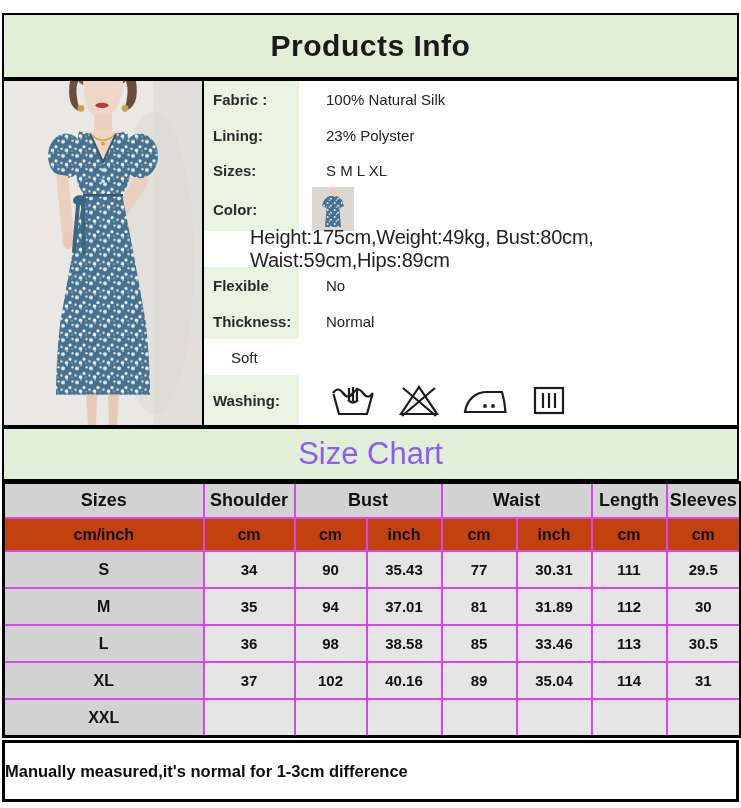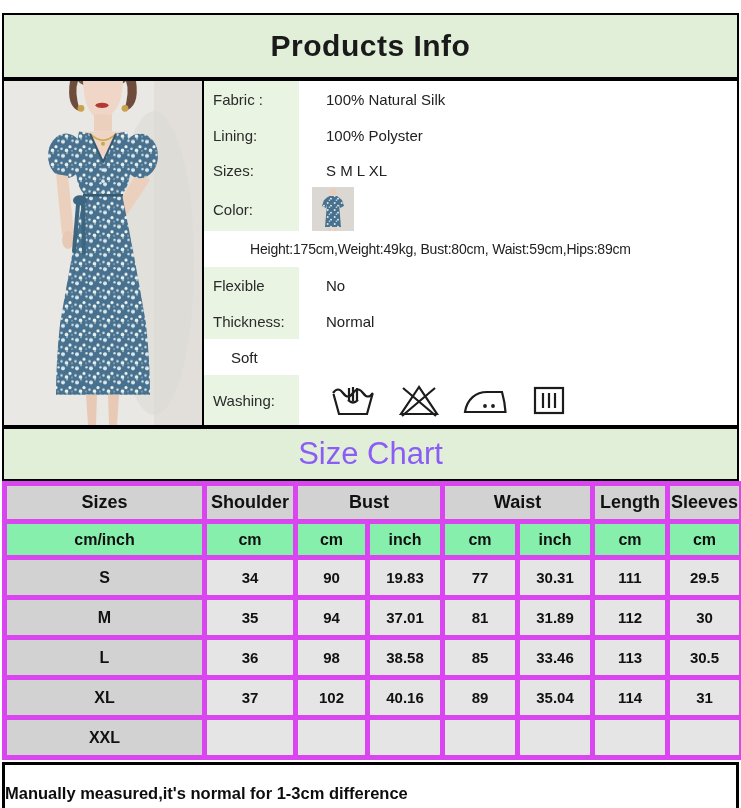--- a/index.html
+++ b/index.html
@@ -10,37 +10,37 @@
     display:flex;align-items:center;justify-content:center;}
   .big-title{font-size:30px;font-weight:700;color:#1a1a1a;letter-spacing:.5px;}
 
   .products-section{border:2px solid #000;display:flex;}
   .photo{flex:0 0 198px;width:198px;}
   .photo svg{display:block;width:100%;height:100%;}
   .info-col{flex:1;display:flex;flex-direction:column;border-left:2px solid #000;background:#fff;}
   .info-row{display:flex;align-items:center;}
   .h36{height:36px}.h34{height:34px}.h44{height:44px}.h50{height:50px}
   .info-label{flex:0 0 86px;width:86px;align-self:stretch;background:#e9f4e2;
-    display:flex;align-items:center;padding-left:9px;font-size:15px;color:#2b2b2b;}
+    display:flex;align-items:center;padding-left:9px;font-size:15px;color:#2b2b2b;font-weight:bold;}
   .info-value{padding-left:13px;font-size:15px;color:#222;margin-left:14px;}
-  .model-info .info-value{font-size:14px;letter-spacing:-.2px;padding-left:32px;}
+  .model-info .info-value{font-size:20px;letter-spacing:-.2px;padding-left:32px;}
   .swatch{margin-left:13px;display:block;}
   .wash-icons{display:flex;align-items:center;gap:20px;padding-left:30px;}
   .wash-icons svg{display:block;}
 
   .size-title-box{border:2px solid #000;background:#e1efd8;height:50px;
     display:flex;align-items:center;justify-content:center;}
   .size-title{font-size:31px;font-weight:400;color:#8b5cf6;}
 
   table.size-chart{width:737px;border-collapse:collapse;table-layout:fixed;
     border:3px solid #000;}
-  table.size-chart td{border:5px solid #d946ef;text-align:center;vertical-align:middle;
+  table.size-chart td{border:2px solid #d946ef;text-align:center;vertical-align:middle;
     font-weight:bold;overflow:hidden;}
   tr.hrow1 td{height:31px;font-size:18px;background:#d2d2d2;}
-  tr.hrow2 td{height:29px;font-size:16px;background:#86efac;}
+  tr.hrow2 td{height:29px;font-size:16px;background:#c2410c;}
   tr.drow td{height:33px;font-size:15px;background:#e5e5e5;}
   tr.drow td.size-col{background:#d2d2d2;font-size:16px;}
 
   .note-box{margin-top:2px;border:3px solid #000;height:56px;
     display:flex;align-items:center;justify-content:flex-start;}
   .note-text{font-weight:bold;font-size:16.5px;color:#0d0d0d;}
 </style>
 </head>
 <body>
 
@@ -114,21 +114,21 @@
 
     <div class="info-col">
 
       <div class="info-row h36">
         <div class="info-label">Fabric :</div>
         <div class="info-value">100% Natural Silk</div>
       </div>
 
       <div class="info-row h36">
         <div class="info-label">Lining:</div>
-        <div class="info-value">100% Polyster</div>
+        <div class="info-value">23% Polyster</div>
       </div>
 
       <div class="info-row h34">
         <div class="info-label">Sizes:</div>
         <div class="info-value">S M L XL</div>
       </div>
 
       <div class="info-row h44">
         <div class="info-label">Color:</div>
         <svg class="swatch" width="42" height="44" viewBox="0 0 42 44">
@@ -224,21 +224,21 @@
         <td>inch</td>
         <td>cm</td>
         <td>inch</td>
         <td>cm</td>
         <td>cm</td>
       </tr>
       <tr class="drow">
         <td class="size-col">S</td>
         <td>34</td>
         <td>90</td>
-        <td>19.83</td>
+        <td>35.43</td>
         <td>77</td>
         <td>30.31</td>
         <td>111</td>
         <td>29.5</td>
       </tr>
       <tr class="drow">
         <td class="size-col">M</td>
         <td>35</td>
         <td>94</td>
         <td>37.01</td>

